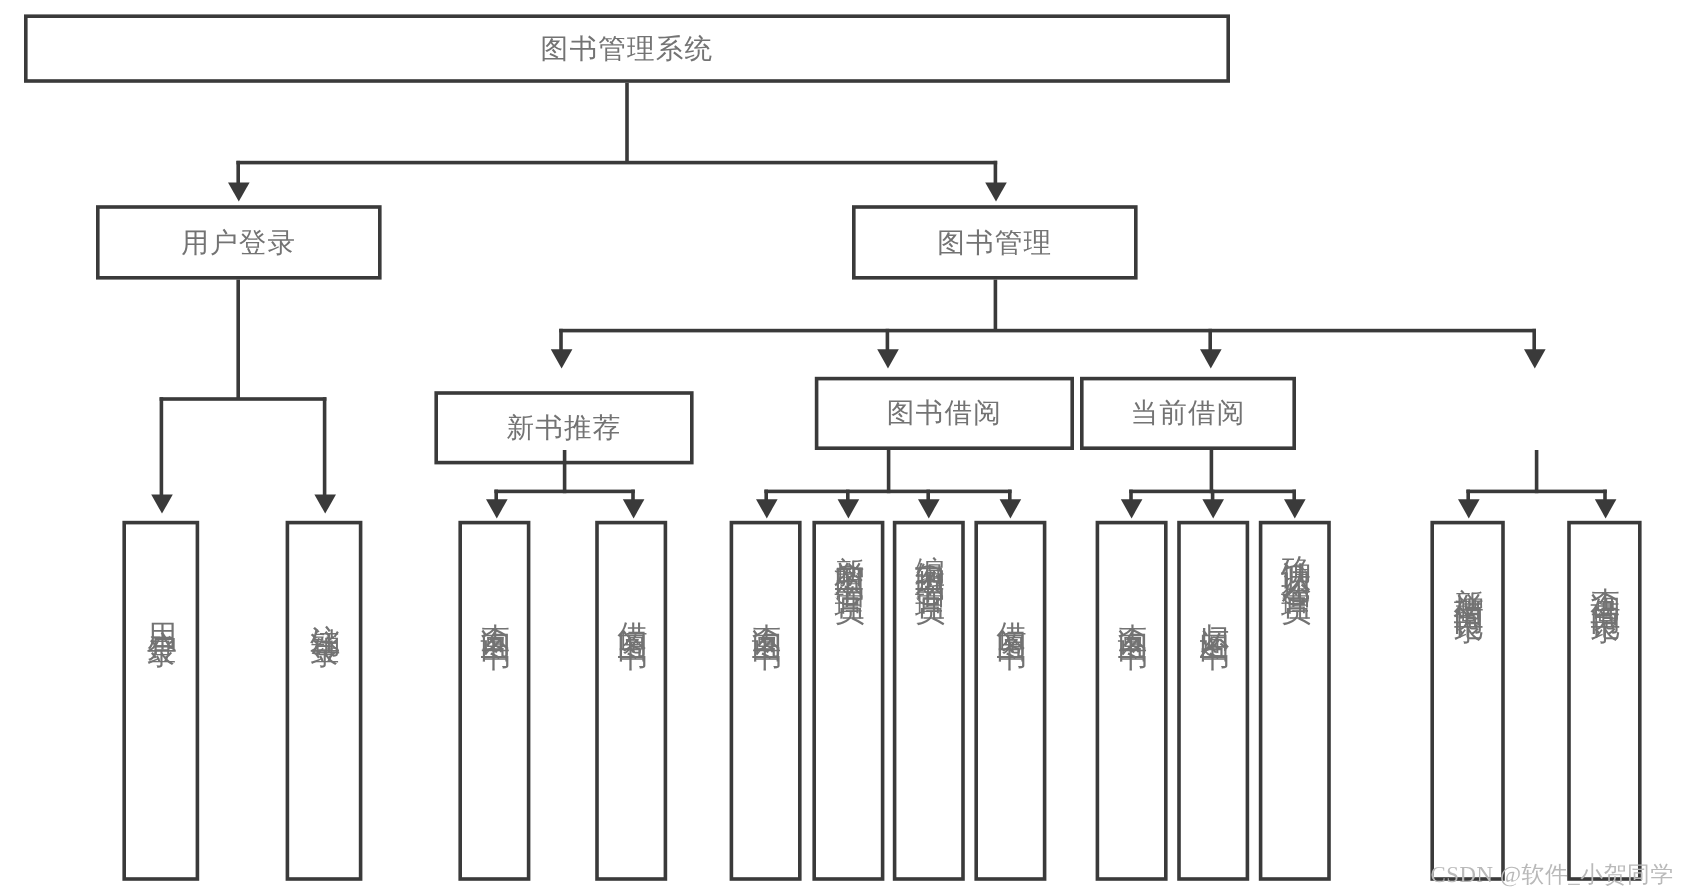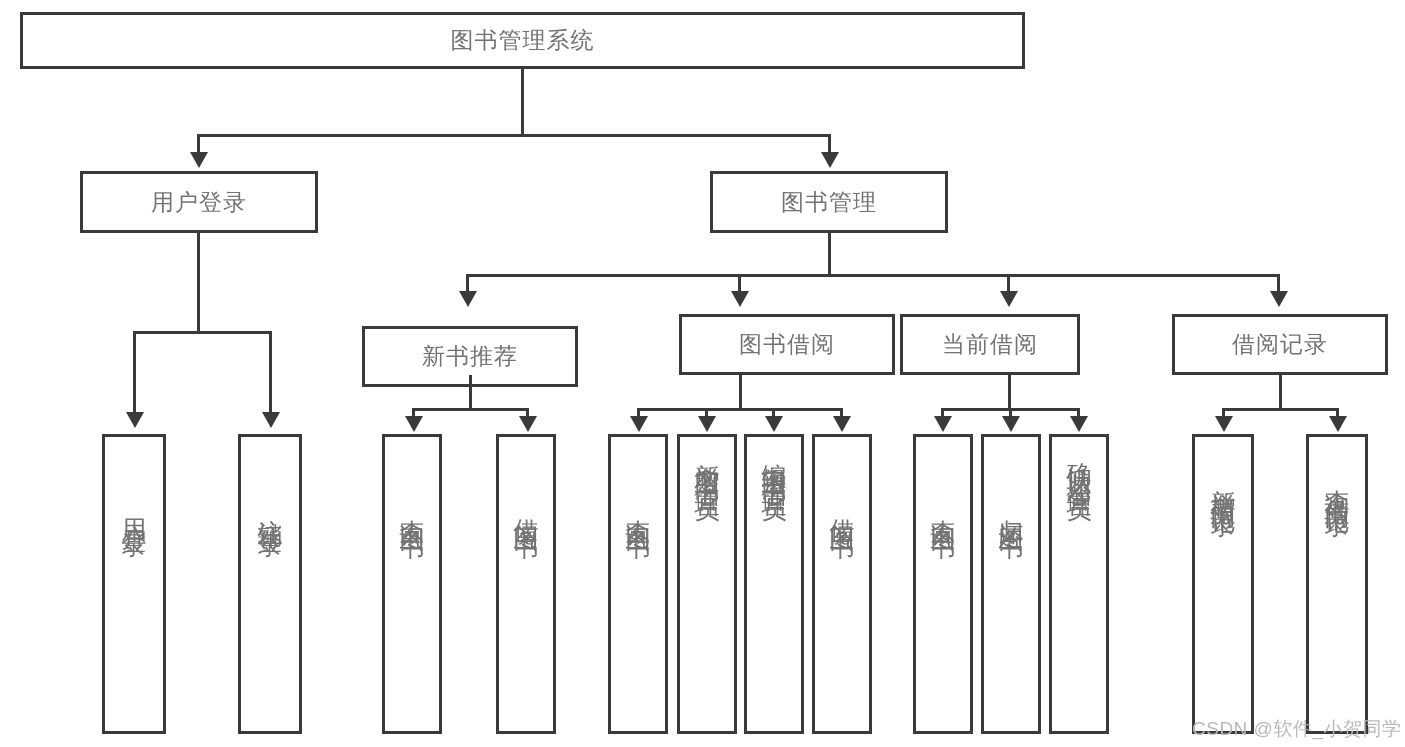--- a/index.html
+++ b/index.html
@@ -70,20 +70,21 @@
   }
 
   
   #watermark{
     position:absolute;
     font-size:19px;
     color:#b9b9b9;
     white-space:nowrap;
     letter-spacing:0.5px;
     pointer-events:none;
+    font-family:Liberation Serif, serif;
   }
 </style>
 </head>
 <body>
 
 <div id="canvas">
 
   <div class="node h-node" style="left:20px;top:12px;width:1005px;height:57px;">
     <span class="lbl">图书管理系统</span>
   </div>
@@ -125,23 +126,20 @@
   <div class="arrow" style="left:1270px;top:291px;"></div>
 
   <div class="node h-node" style="left:362px;top:314px;width:216px;height:61px;margin-top:12px;">
     <span class="lbl">新书推荐</span>
   </div>
   <div class="node h-node" style="left:632px;top:314px;width:216px;height:61px;margin-left:47px;">
     <span class="lbl">图书借阅</span>
   </div>
   <div class="node h-node" style="left:900px;top:314px;width:180px;height:61px;">
     <span class="lbl">当前借阅</span>
-  </div>
-  <div class="node h-node" style="left:1172px;top:314px;width:216px;height:61px;">
-    <span class="lbl">借阅记录</span>
   </div>
 
   <div class="ln v" style="left:469px;top:375px;height:36px;"></div>
   <div class="ln h" style="left:412px;top:408px;width:117px;"></div>
   <div class="ln v" style="left:412px;top:408px;height:10px;"></div>
   <div class="arrow" style="left:405px;top:416px;"></div>
   <div class="ln v" style="left:526px;top:408px;height:10px;"></div>
   <div class="arrow" style="left:519px;top:416px;"></div>
 
   <div class="ln v" style="left:739px;top:375px;height:36px;"></div>

